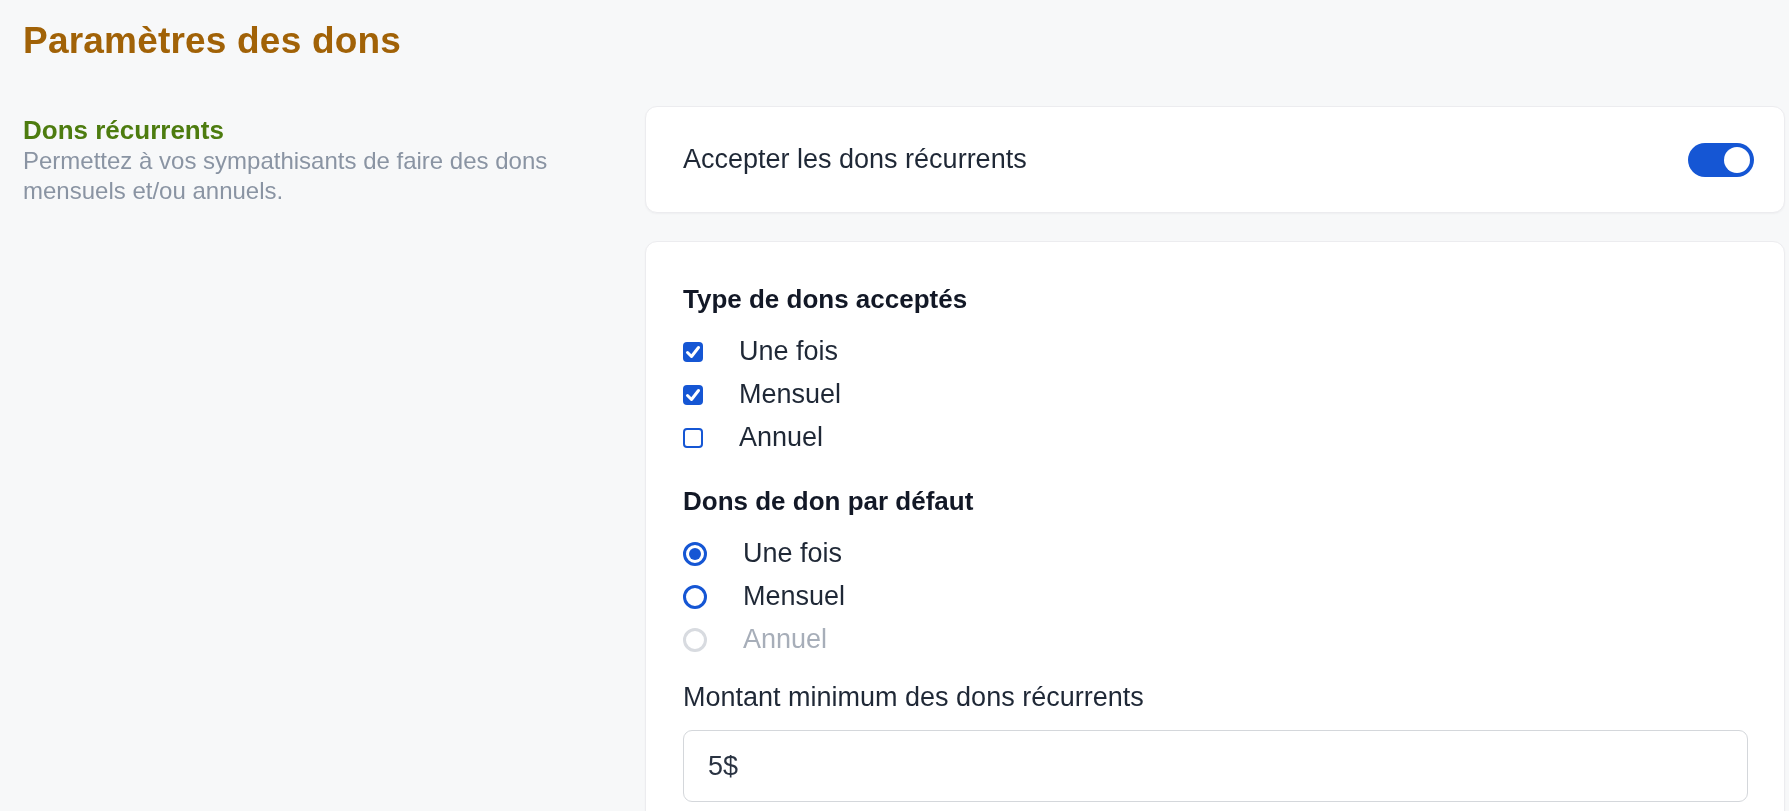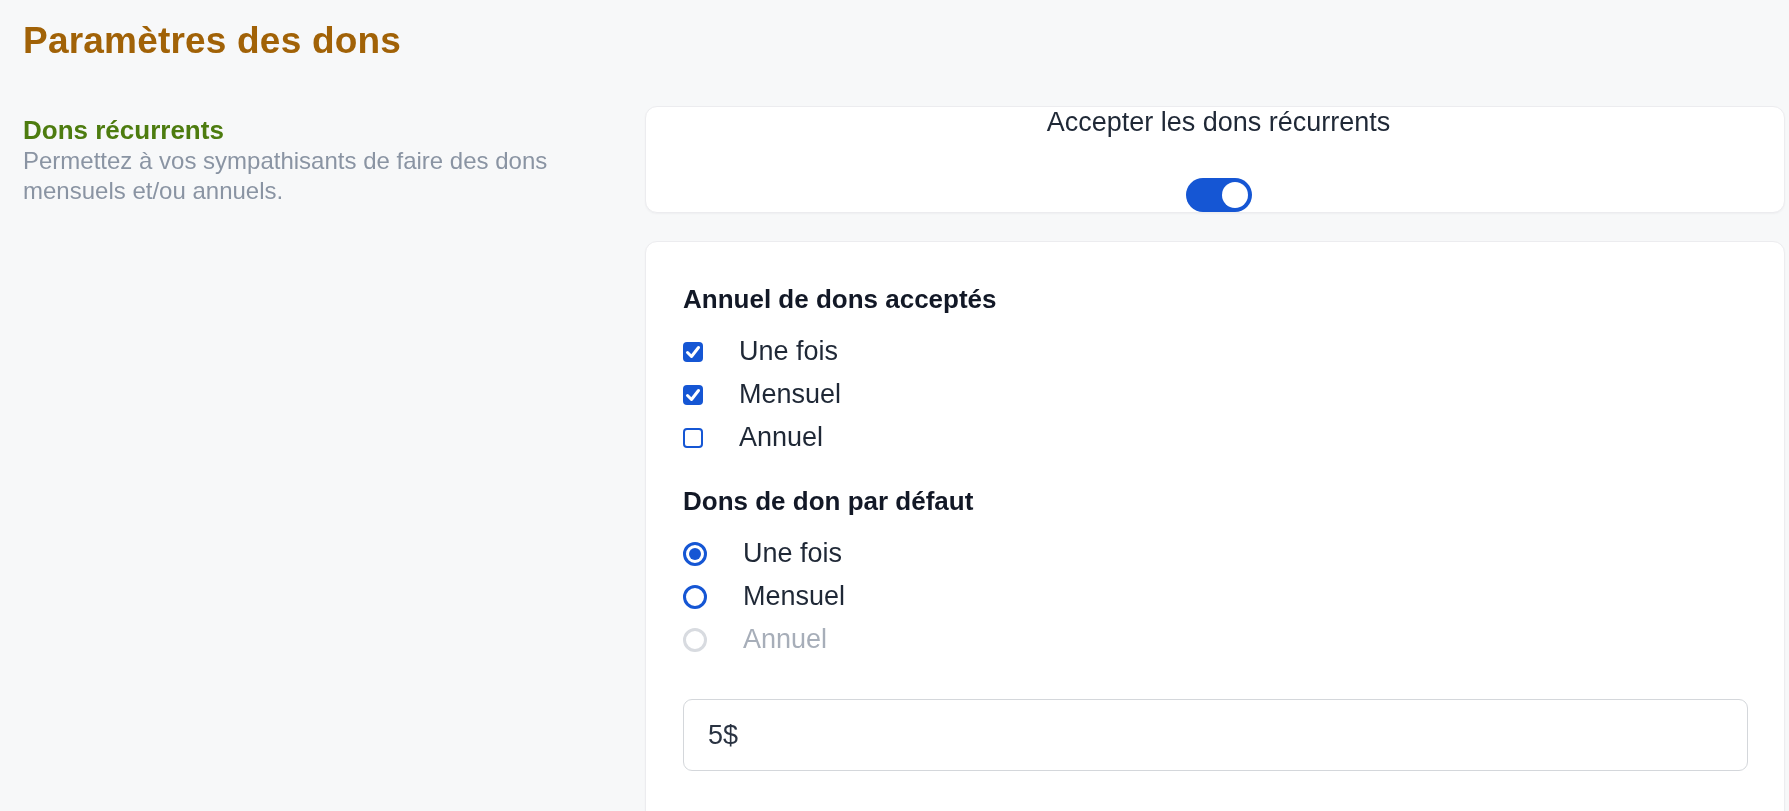--- a/index.html
+++ b/index.html
@@ -34,21 +34,20 @@
     color: #8a94a3;
   }
 
   .cards-col { flex: 1 1 auto; min-width: 0; }
 
   .card {
     background: #ffffff;
     border: 1px solid #ececef;
     border-radius: 12px;
     box-shadow: 0 1px 2px rgba(16,24,40,.04);
-    flex-direction: column;
   }
 
   
   .card-toggle {
     height: 107px;
     display: flex;
     align-items: center;
     justify-content: space-between;
     padding: 0 30px 0 37px;
   }
@@ -168,21 +167,21 @@
 
       <div class="card card-toggle">
         <span class="toggle-label">Accepter les dons récurrents</span>
         <div class="toggle" role="switch" aria-checked="true">
           <div class="knob"></div>
         </div>
       </div>
 
       <div class="card card-options">
 
-        <div class="group-heading">Annuel de dons acceptés</div>
+        <div class="group-heading">Type de dons acceptés</div>
 
         <div class="option-row">
           <div class="checkbox checked" role="checkbox" aria-checked="true">
             <svg viewBox="0 0 20 20" aria-hidden="true">
               <polyline points="4.5,10.5 8.5,14.5 15.5,5.5" fill="none" stroke="#ffffff" stroke-width="3" stroke-linecap="round" stroke-linejoin="round"></polyline>
             </svg>
           </div>
           <span class="option-label">Une fois</span>
         </div>
 
@@ -214,19 +213,20 @@
           <span class="option-label">Mensuel</span>
         </div>
 
         <div class="option-row disabled">
           <div class="radio disabled" role="radio" aria-checked="false" aria-disabled="true"></div>
           <span class="option-label">Annuel</span>
         </div>
 
         <div class="spacer-md"></div>
 
+        <div class="field-label">Montant minimum des dons récurrents</div>
         <input class="amount-input" type="text" value="5$" style="">
 
       </div>
 
     </div>
   </div>
 </div>
 
 </body></html>

